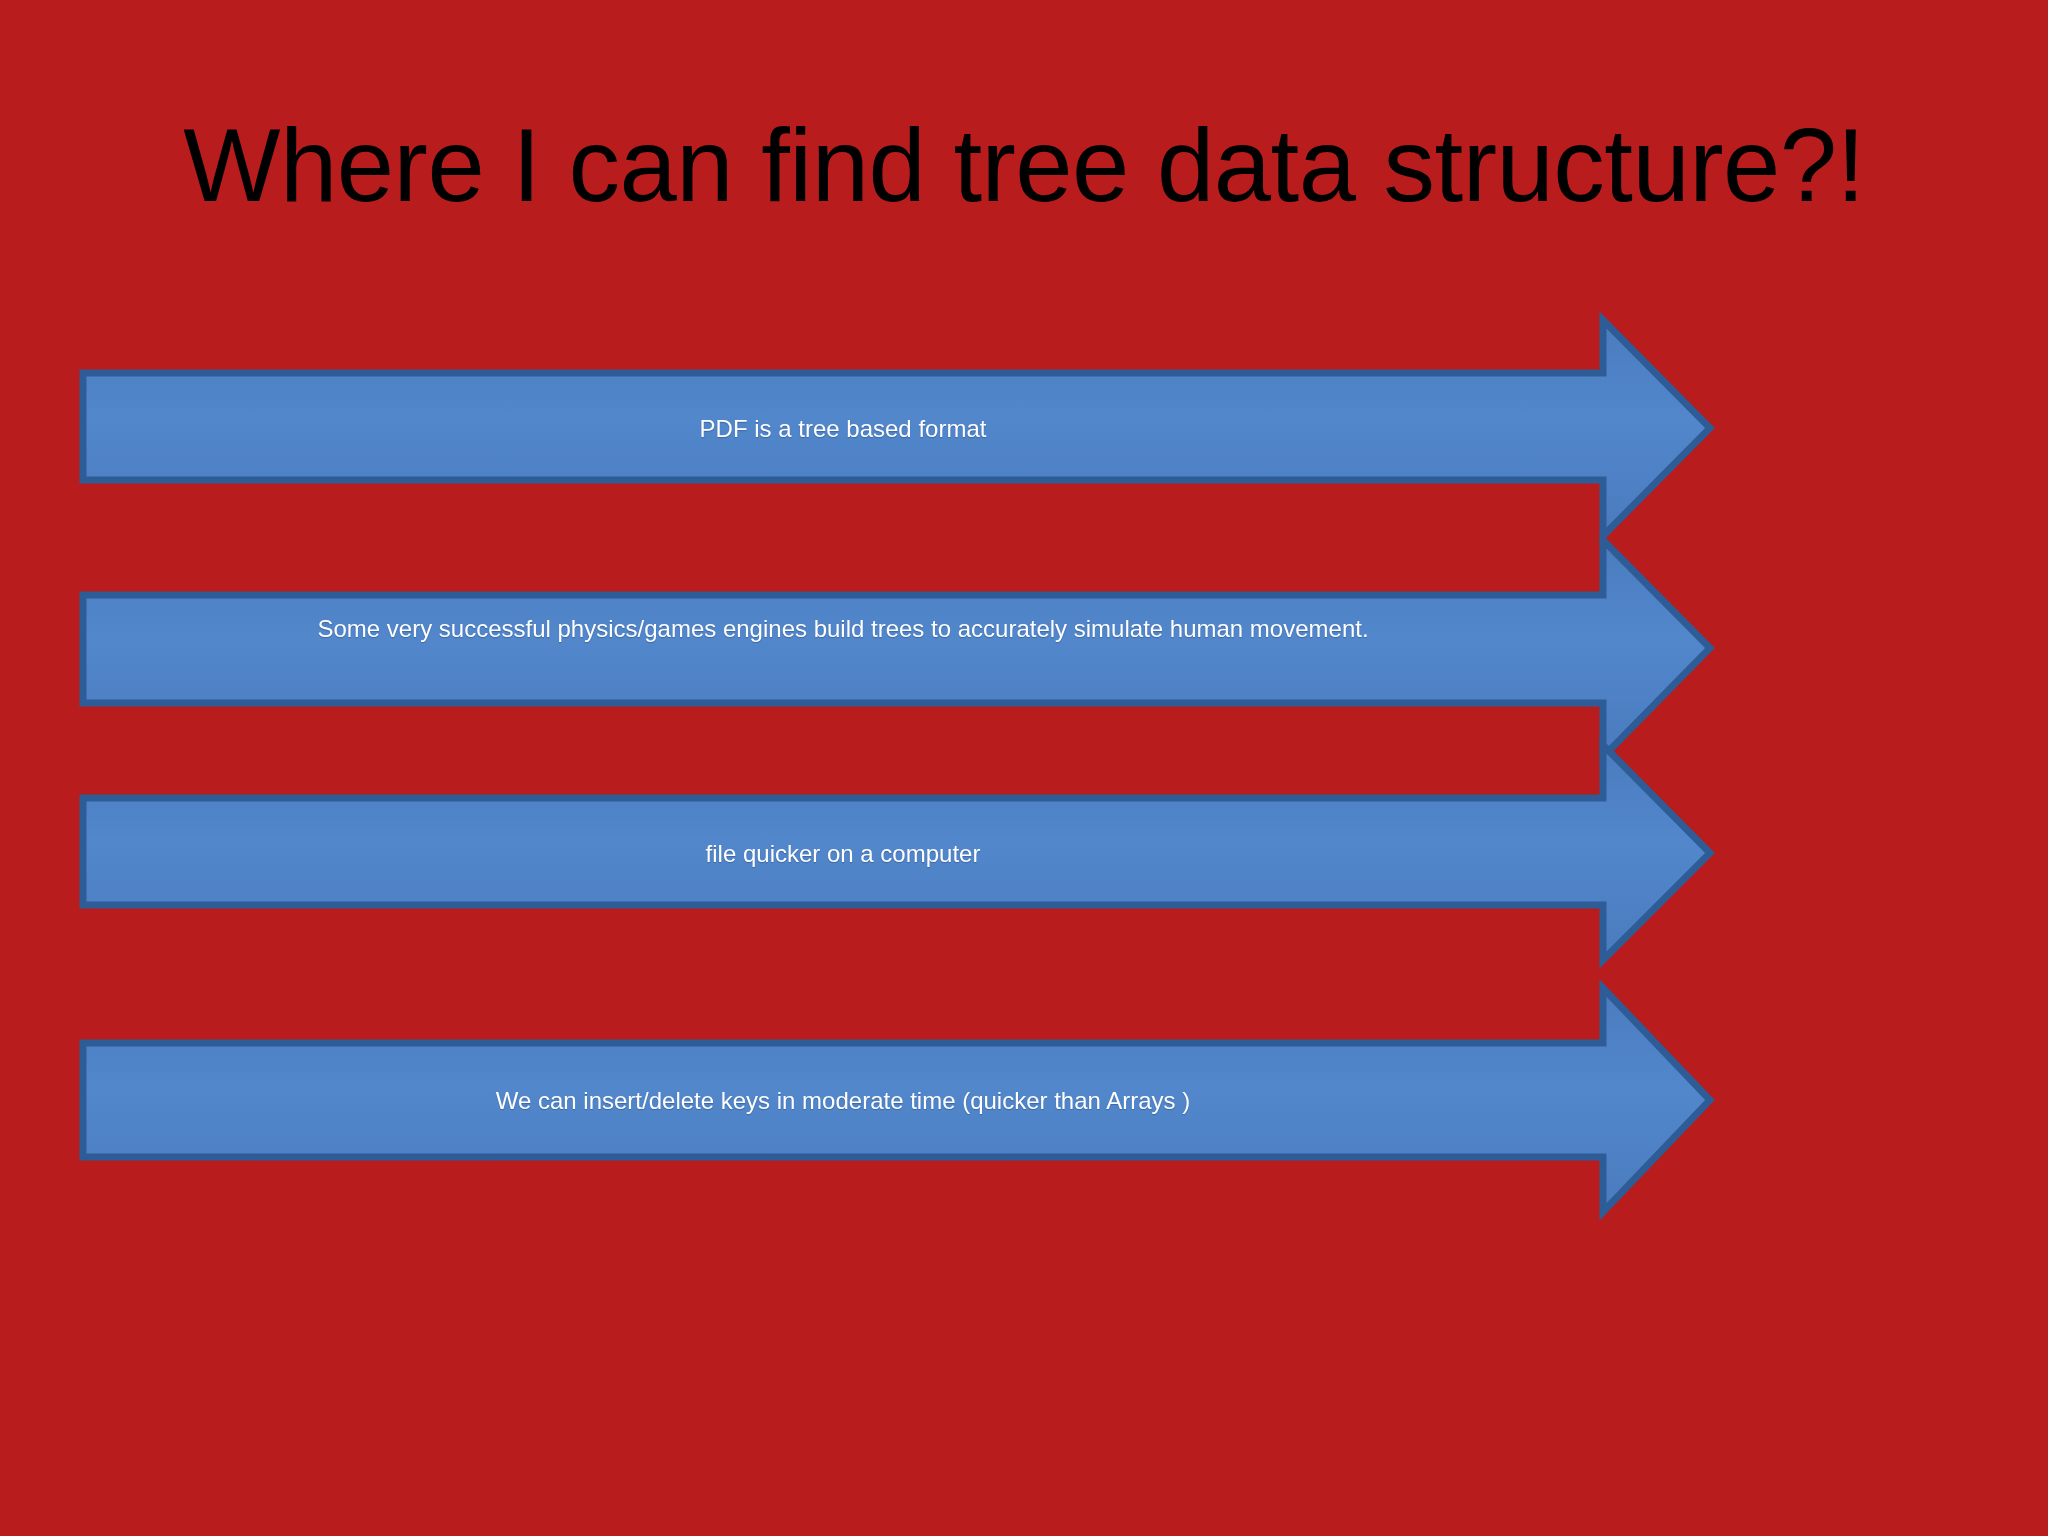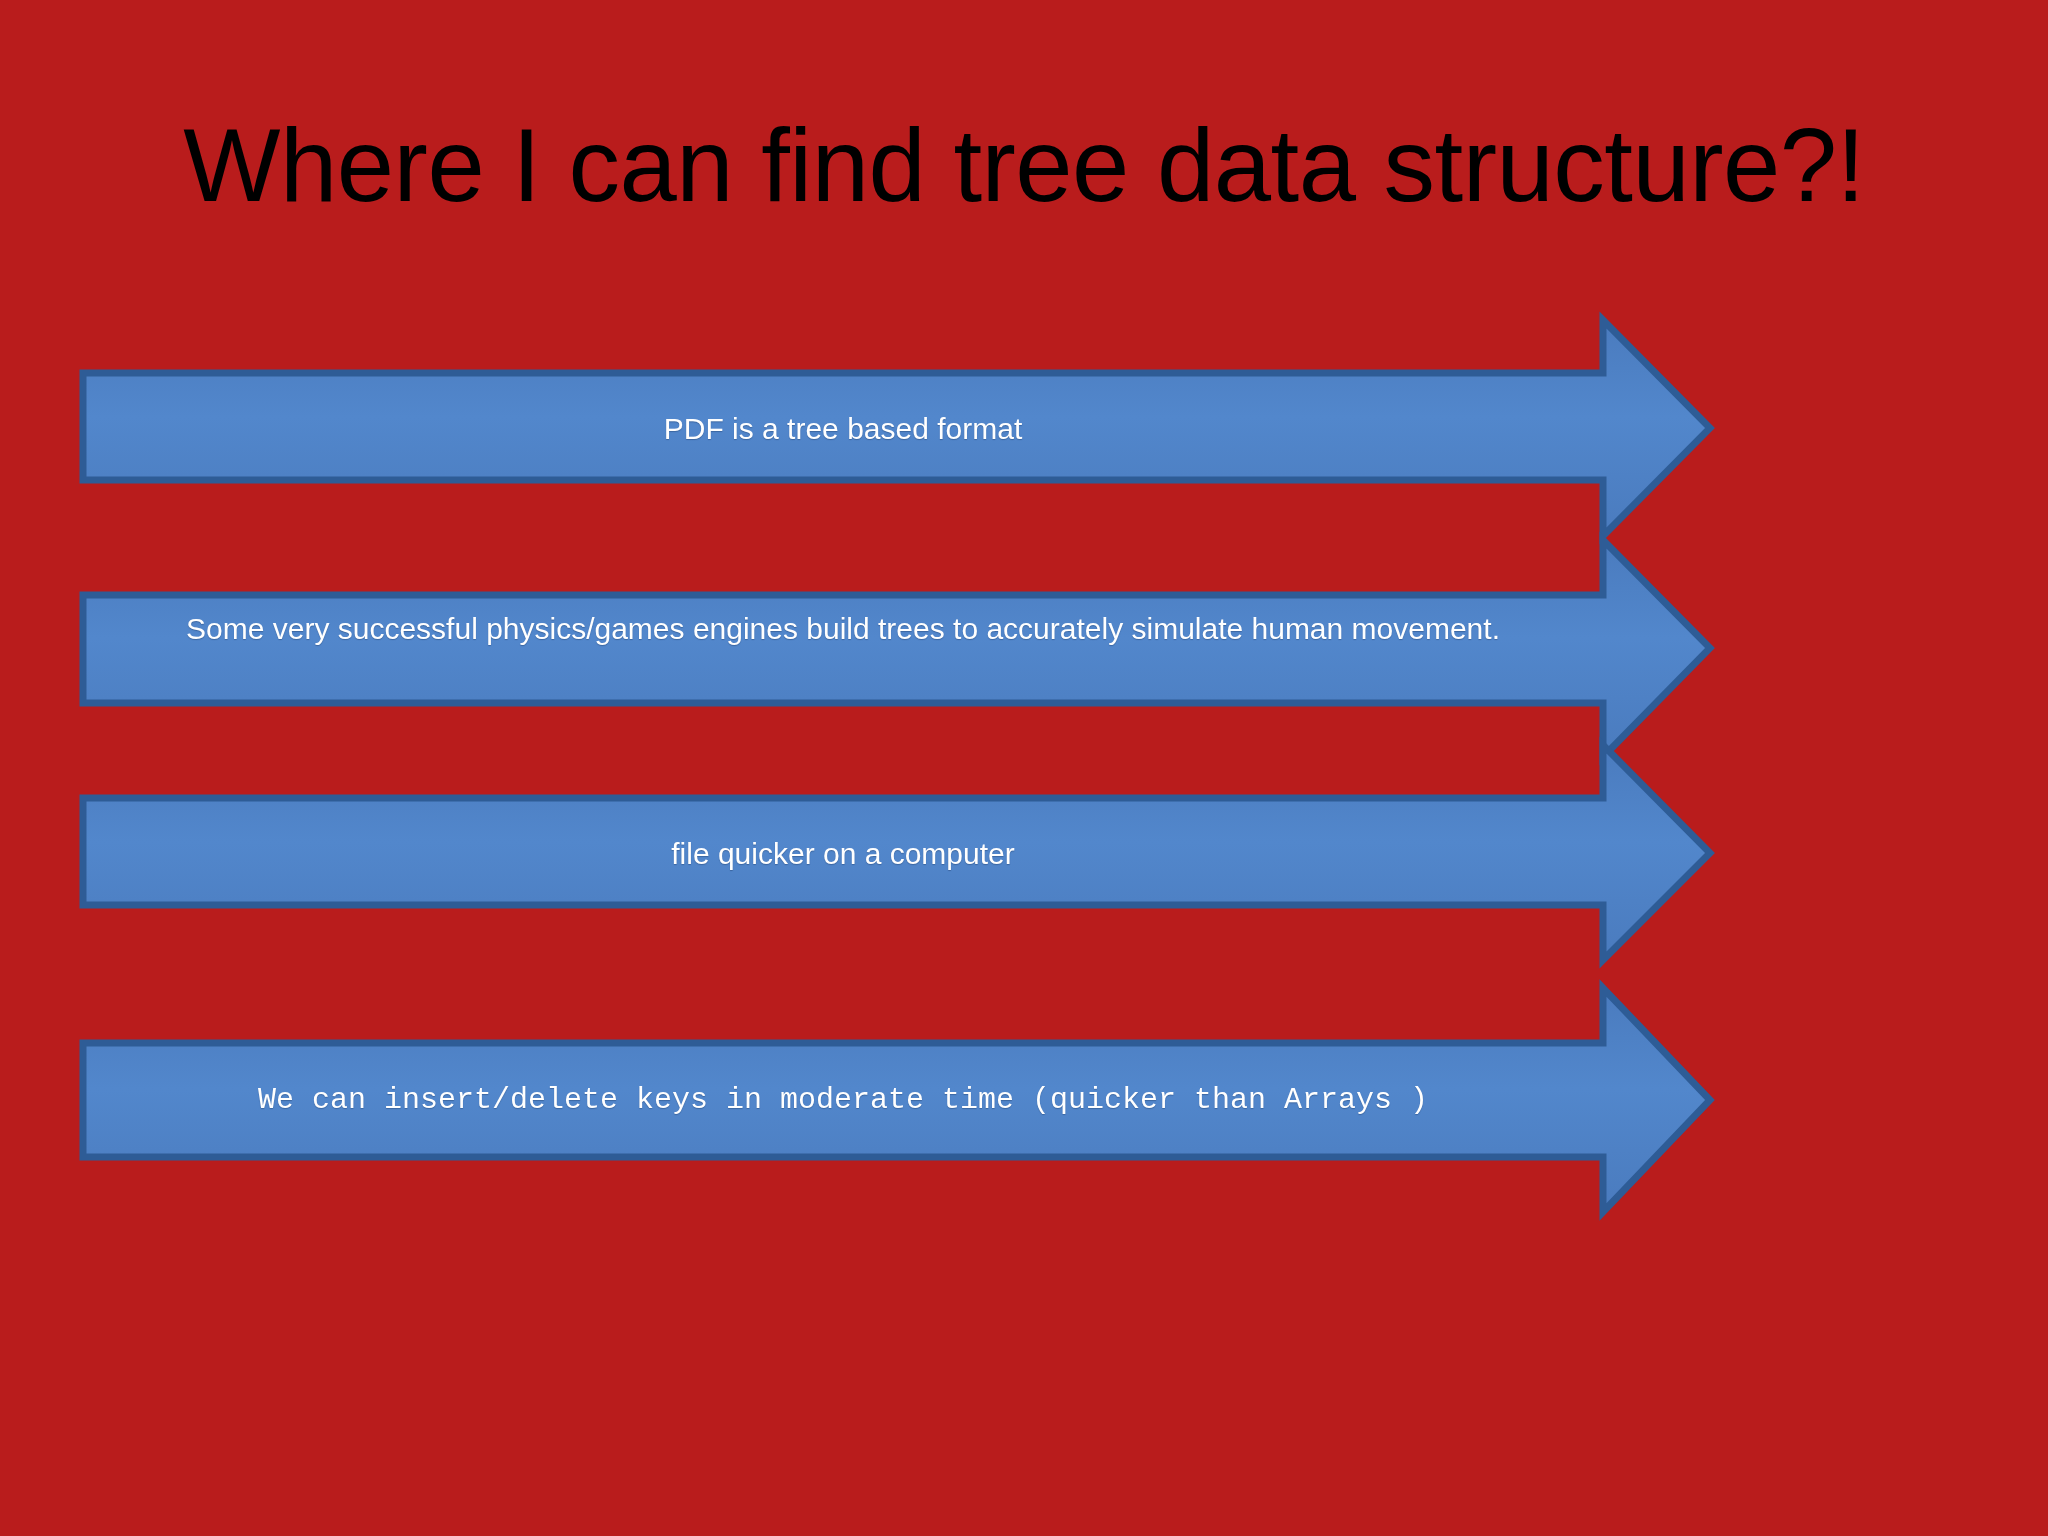--- a/index.html
+++ b/index.html
@@ -41,21 +41,21 @@
   }
   .arrow svg {
     display: block;
     width: 2048px;
     height: 1536px;
     overflow: visible;
   }
   .arrow-label {
     position: absolute;
     color: #ffffff;
-    font-size: 30px;
+    font-size: 24px;
     line-height: 45px;
     text-align: center;
     font-weight: 400;
     text-shadow: 0 1px 1px rgba(20,45,85,0.35);
   }
   .arrow-group {
     position: absolute;
     left: 0;
     top: 0;
   }
@@ -121,16 +121,16 @@
         <defs>
           <linearGradient id="g4" x1="0" y1="0" x2="0" y2="1">
             <stop offset="0%" stop-color="#4A7BBE"></stop>
             <stop offset="45%" stop-color="#5287CC"></stop>
             <stop offset="100%" stop-color="#4A7BBE"></stop>
           </linearGradient>
         </defs>
         <polygon points="83,1043 1603,1043 1603,988 1710,1100 1603,1212 1603,1157 83,1157" fill="url(#g4)" stroke="#2E5C96" stroke-width="7" stroke-linejoin="miter"></polygon>
       </svg>
     </div>
-    <div class="arrow-label" style="left:83px; top:1078px; width:1520px;font-family:Liberation Mono, monospace;">We can insert/delete keys in moderate time (quicker than Arrays )</div>
+    <div class="arrow-label" style="left:83px; top:1078px; width:1520px;">We can insert/delete keys in moderate time (quicker than Arrays )</div>
   </div>
 
 </div>
 
 </body></html>

